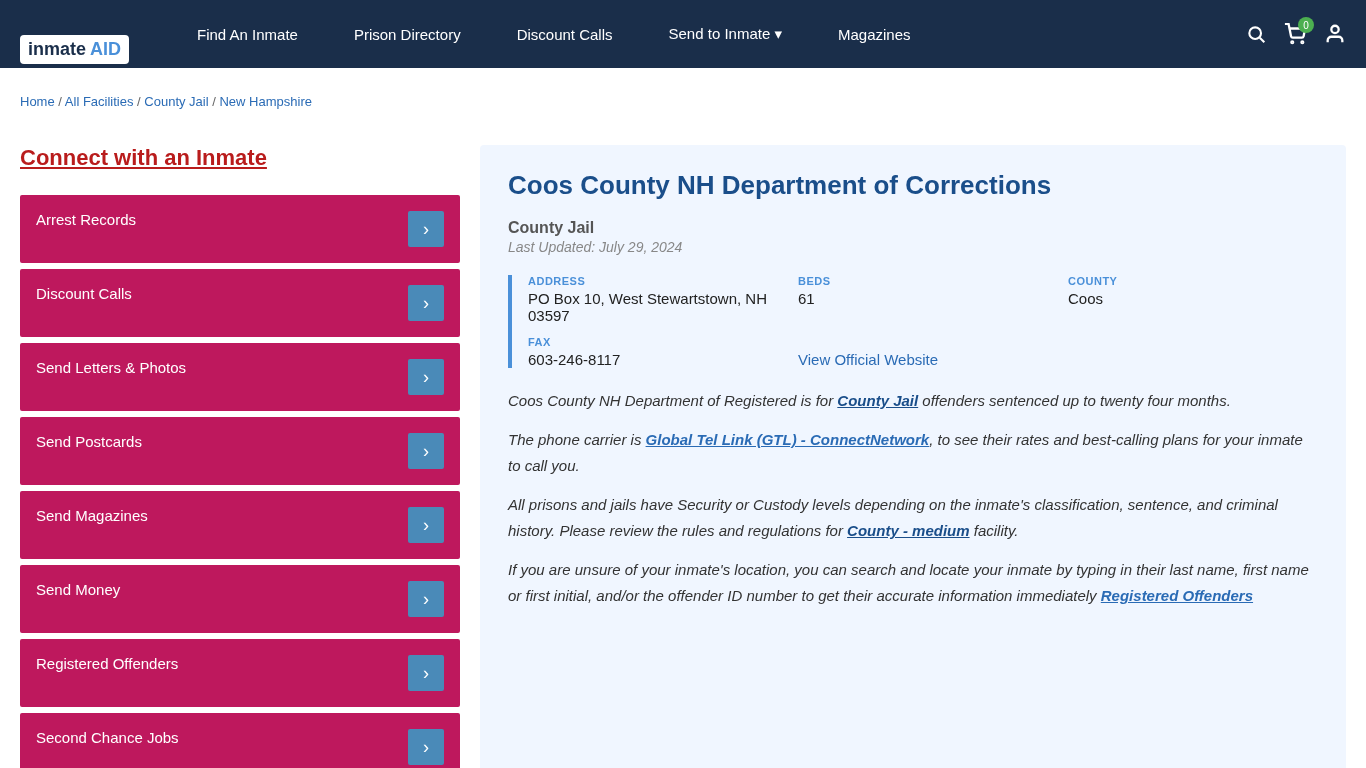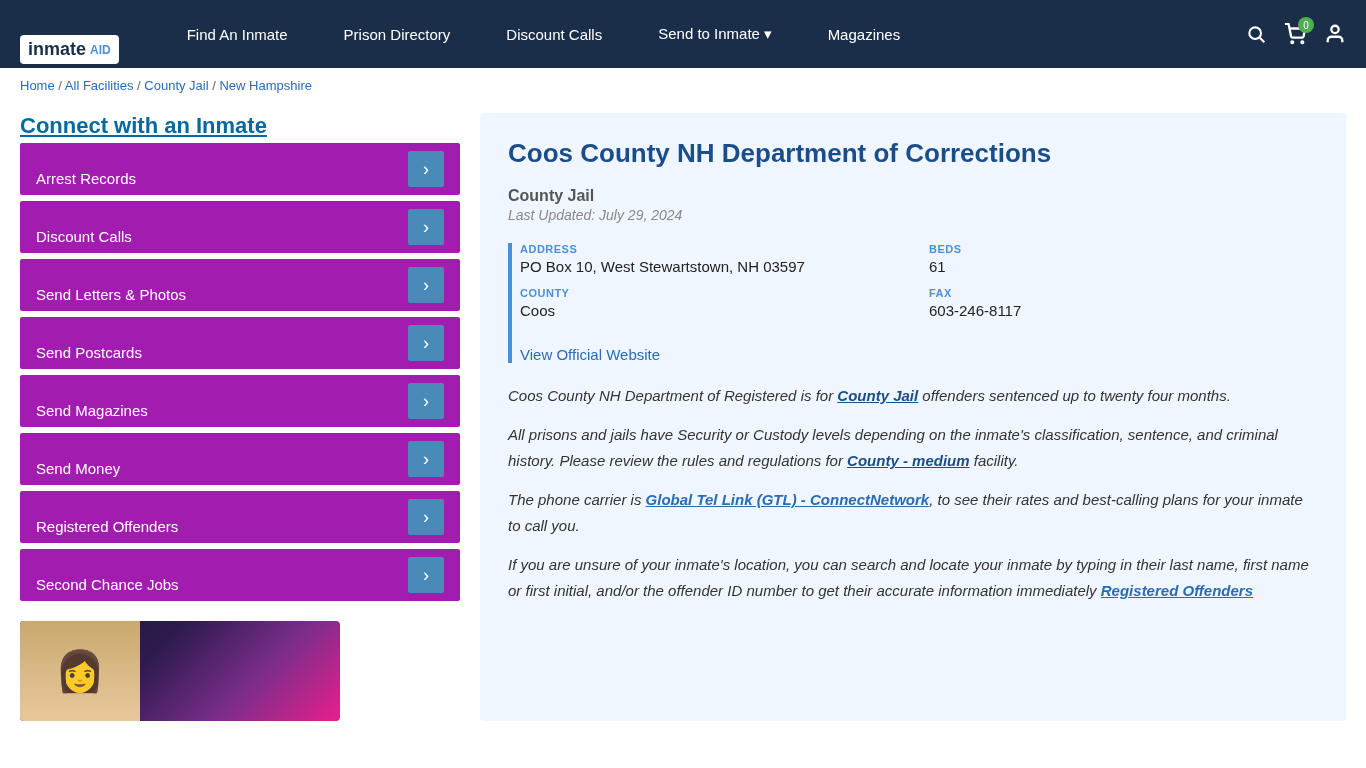--- a/index.html
+++ b/index.html
@@ -21,21 +21,21 @@
     }
     .logo-box {
       background: #fff;
       border-radius: 4px;
       padding: 4px 8px;
       display: flex;
       align-items: center;
       gap: 4px;
     }
     .logo-text-inmate { color: #1a2e4a; font-weight: 900; font-size: 18px; }
-    .logo-text-aid { color: #4a90d9; font-weight: 900; font-size: 12px; }
+    .logo-text-aid { color: #4a90d9; font-weight: 900; font-size: 18px; }
     .navbar-links {
       display: flex;
       gap: 0;
       flex: 1;
     }
     .navbar-link {
       color: #fff;
       text-decoration: none;
       font-size: 15px;
       padding: 0 28px;
@@ -71,21 +71,21 @@
       display: flex;
       align-items: center;
       justify-content: center;
       position: absolute;
       top: -6px;
       right: -8px;
     }
 
     
     .breadcrumb {
-      padding: 10px 20px;
+      padding: 26px 20px;
       font-size: 13px;
     }
     .breadcrumb a { color: #2a6bb5; text-decoration: none; }
     .breadcrumb span { color: #666; }
 
     
     .main-content {
       display: flex;
       padding: 10px 20px 20px 20px;
       gap: 20px;
@@ -94,35 +94,35 @@
 
     
     .sidebar {
       width: 440px;
       flex-shrink: 0;
     }
     .sidebar-title {
       font-size: 22px;
       font-weight: bold;
       text-decoration: underline;
-      color: #0369a1;
-      margin-bottom: 4px;
+      color: #b91c1c;
+      margin-bottom: 24px;
     }
     .sidebar-menu {
       display: flex;
       flex-direction: column;
       gap: 6px;
     }
     .sidebar-item {
-      background: #a21caf;
-      color: #fff;
-      display: flex;
-      align-items: flex-end;
+      background: #be185d;
+      color: #fff;
+      display: flex;
+      align-items: flex-start;
       justify-content: space-between;
-      padding: 8px 16px;
+      padding: 16px 16px;
       cursor: pointer;
       border-radius: 2px;
       font-size: 15px;
       font-weight: 500;
     }
     .sidebar-chevron {
       background: #4a8ab8;
       width: 36px;
       height: 36px;
       display: flex;
@@ -179,24 +179,24 @@
       margin-bottom: 2px;
     }
     .facility-updated {
       font-size: 14px;
       color: #888;
       font-style: italic;
       margin-bottom: 20px;
     }
     .facility-details {
       border-left: 4px solid #4a90d9;
-      padding-left: 8px;
+      padding-left: 16px;
       margin-bottom: 20px;
       display: grid;
-      grid-template-columns: 1fr 1fr;
+      grid-template-columns: 1fr 1fr 1fr;
       gap: 12px 20px;
     }
     .detail-group { }
     .detail-label {
       font-size: 11px;
       font-weight: bold;
       color: #4a90d9;
       letter-spacing: 0.5px;
       text-transform: uppercase;
       margin-bottom: 3px;
@@ -358,24 +358,24 @@
         <div class="detail-label">&nbsp;</div>
         <a class="detail-link" href="#">View Official Website</a>
       </div>
     </div>
 
     <div class="facility-desc">
       <p>
         <span>Coos County NH Department of Registered is for </span><a class="highlight-bold" href="#">County Jail</a><span> offenders sentenced up to twenty four months.</span>
       </p>
       <p>
-        <span>All prisons and jails have Security or Custody levels depending on the inmate's classification, sentence, and criminal history. Please review the rules and regulations for </span><a class="highlight-bold" href="#">County - medium</a><span> facility.</span>
+        <span>The phone carrier is </span><a class="highlight-link" href="#">Global Tel Link (GTL) - ConnectNetwork</a><span>, to see their rates and best-calling plans for your inmate to call you.</span>
       </p>
       <p>
-        <span>The phone carrier is </span><a class="highlight-link" href="#">Global Tel Link (GTL) - ConnectNetwork</a><span>, to see their rates and best-calling plans for your inmate to call you.</span>
+        <span>All prisons and jails have Security or Custody levels depending on the inmate's classification, sentence, and criminal history. Please review the rules and regulations for </span><a class="highlight-bold" href="#">County - medium</a><span> facility.</span>
       </p>
       <p>
         <span>If you are unsure of your inmate's location, you can search and locate your inmate by typing in their last name, first name or first initial, and/or the offender ID number to get their accurate information immediately </span><a class="highlight-link" href="#">Registered Offenders</a>
       </p>
     </div>
   </main>
 
 </div>
 
 </body></html>

